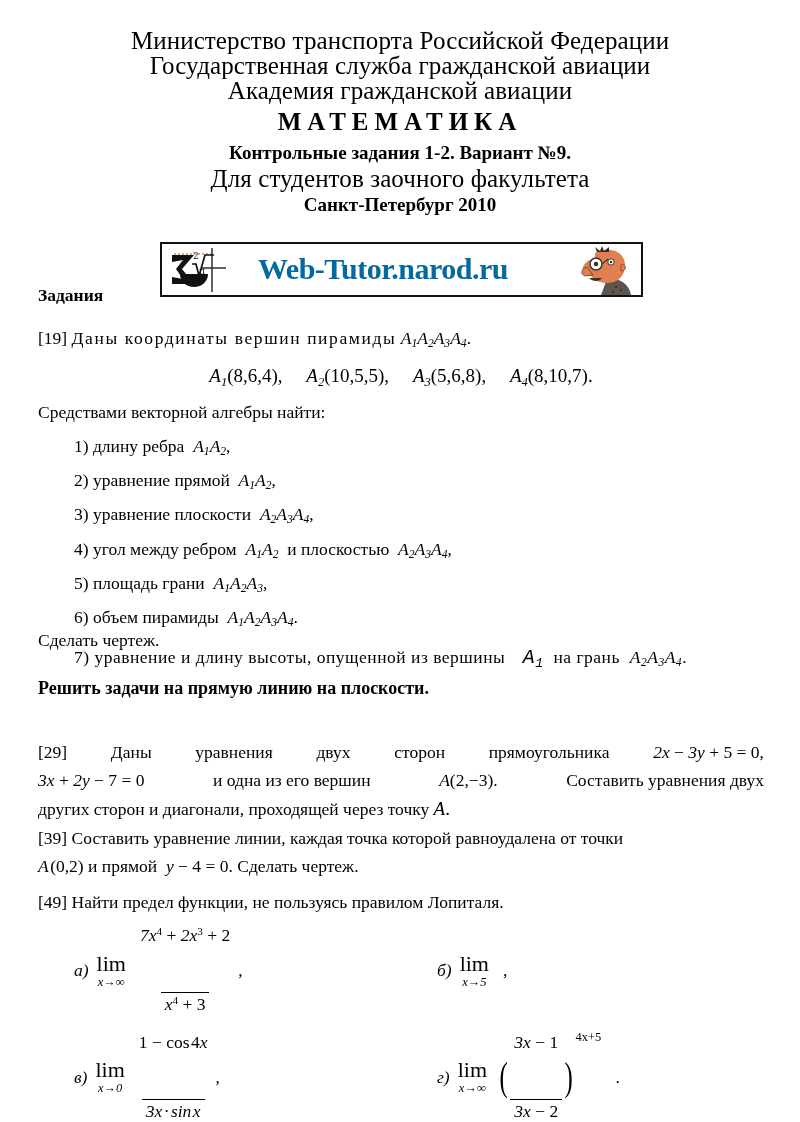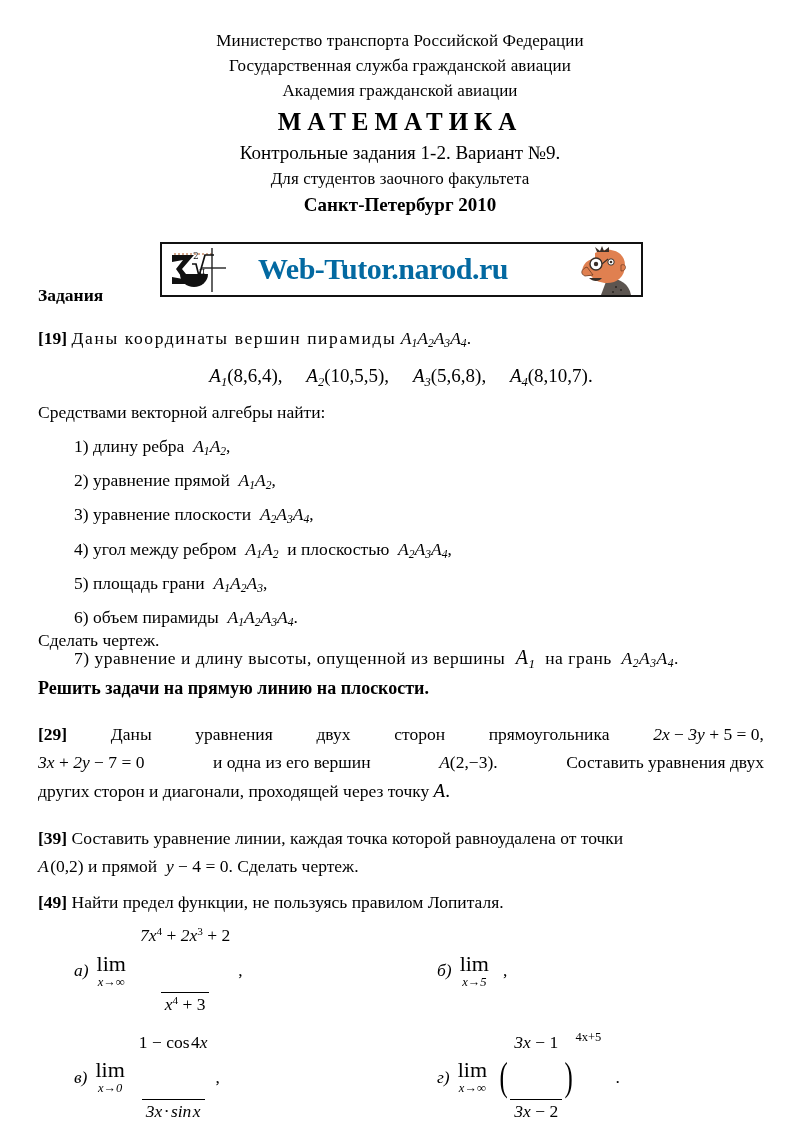--- a/index.html
+++ b/index.html
@@ -21,34 +21,34 @@
     height: 1122px;
     padding: 0;
   }
 
   
   .header {
     text-align: center;
     padding-top: 28px;
   }
   .header .line {
-    font-size: 17px;
+    font-size: 25px;
     line-height: 25px;
     letter-spacing: 0.1px;
   }
   .header .title-math {
     font-size: 25px;
     font-weight: bold;
     letter-spacing: 6px;
     line-height: 34px;
     margin-top: 2px;
   }
   .header .subtitle-bold {
     font-size: 19px;
-    font-weight: normal;
+    font-weight: bold;
     line-height: 27px;
   }
   .header .city {
     font-size: 19px;
     font-weight: bold;
     line-height: 27px;
     text-align: center;
   }
 
   
@@ -110,21 +110,21 @@
     font-size: 17.5px;
     font-weight: bold;
   }
   .blk {
     position: absolute;
     width: 726px;
     font-size: 17.5px;
     line-height: 25px;
   }
   .bold { font-weight: bold; }
-  .tag { font-weight: bold; }
+  .tag { font-weight: normal; margin-top: 18px; }
 
   
   .mi {
     font-family: "Liberation Serif", "DejaVu Serif", serif;
     font-style: italic;
   }
   .mn { font-style: normal; }
   sub {
     font-size: 0.66em;
     vertical-align: -0.28em;
@@ -339,21 +339,21 @@
         <span class="mi nb">&nbsp;A<sub>1</sub>A<sub>2</sub>A<sub>3</sub><span class="mn">,</span></span>
       </div>
       <div class="sub-item">
         <span>6)</span>
         <span>объем пирамиды</span>
         <span class="mi nb">&nbsp;A<sub>1</sub>A<sub>2</sub>A<sub>3</sub>A<sub>4</sub><span class="mn">.</span></span>
       </div>
       <div class="sub-item" style="padding-top:6px; letter-spacing:0.5px;">
         <span>7)</span>
         <span>уравнение и длину высоты, опущенной из вершины</span>
-        <span class="mi nb" style="font-size:20px;">&nbsp;A<sub>1</sub></span>
+        <span class="mi nb" style="font-size:20px;font-family:Liberation Mono, monospace;">&nbsp;A<sub>1</sub></span>
         <span class="mn">&nbsp;на грань</span>
         <span class="mi nb">&nbsp;A<sub>2</sub>A<sub>3</sub>A<sub>4</sub><span class="mn">.</span></span>
       </div>
     </div>
 
     <div class="blk" style="top:628px;">Сделать чертеж.</div>
 
     <div class="blk bold" style="top:676px; font-size:18px;">Решить задачи на прямую линию на плоскости.</div>
 
     <div class="blk" style="top:722px;">

